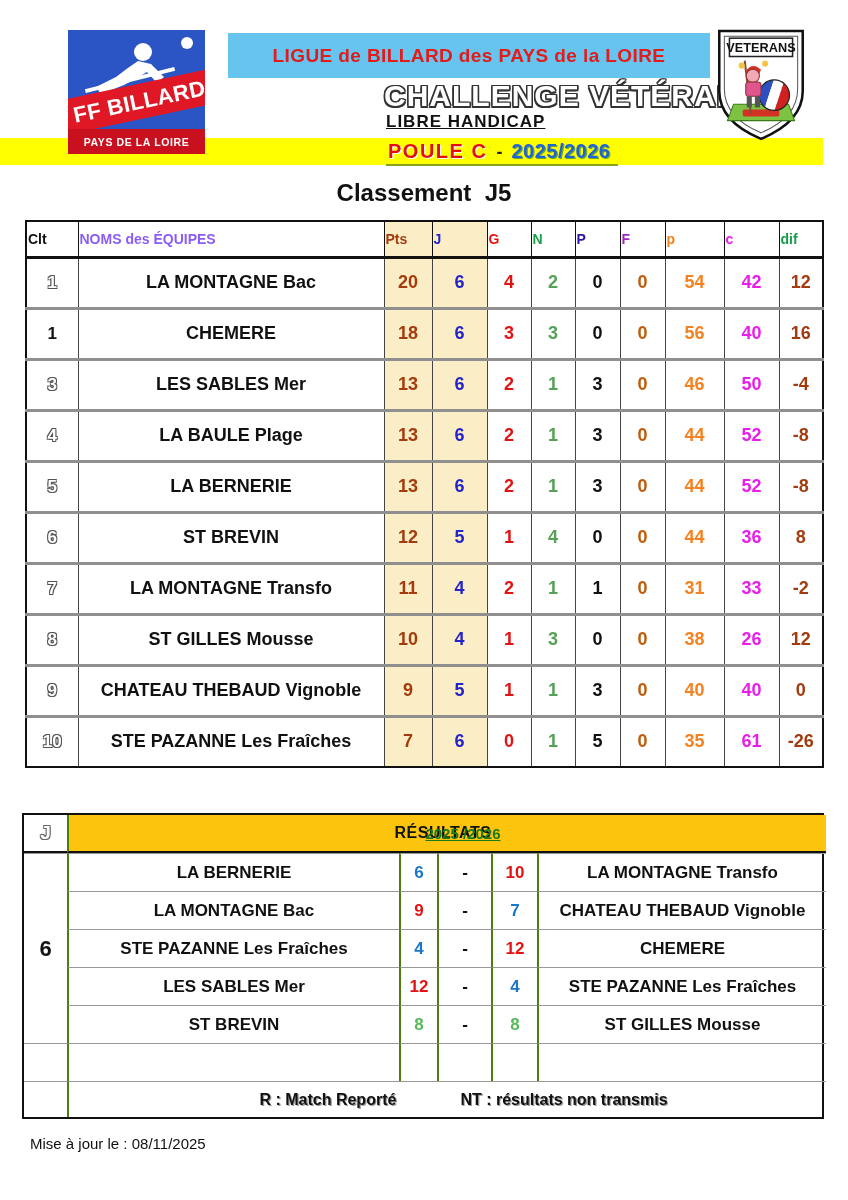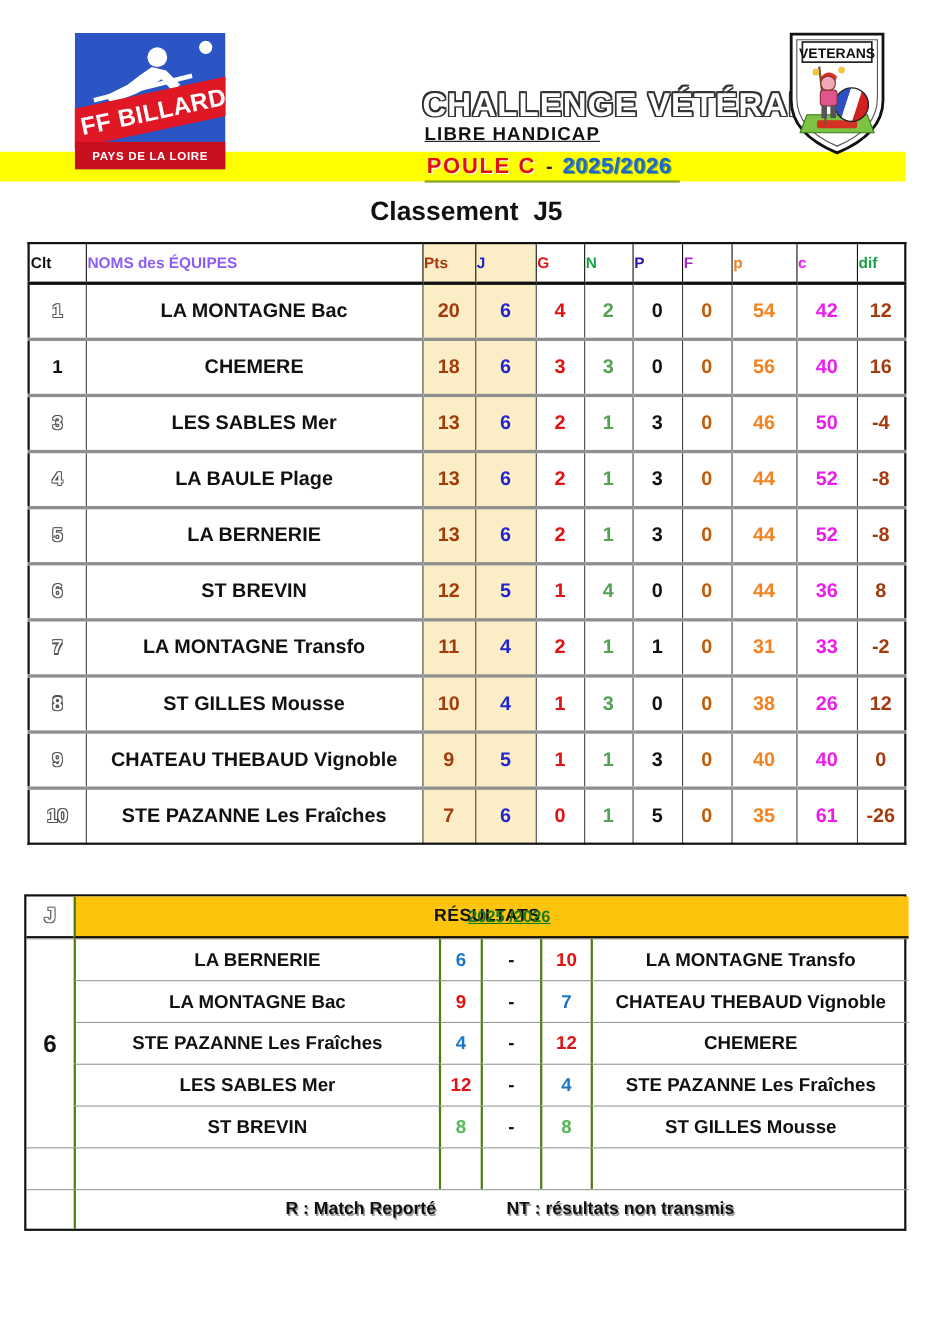--- a/index.html
+++ b/index.html
@@ -111,20 +111,23 @@
         </svg>
       </div>
       <div class="logo-band">
         <span>FF BILLARD</span>
       </div>
       <div class="logo-bottom">
         <span>PAYS DE LA LOIRE</span>
       </div>
     </div>
 
+    <div class="banner">
+      <span class="banner-text">LIGUE de BILLARD des PAYS de la LOIRE</span>
+    </div>
 
     <div class="challenge">CHALLENGE VÉTÉRANS</div>
     <div class="libre">LIBRE HANDICAP</div>
 
     <div class="poule">
       <span class="poule-label">POULE C</span>
       <span class="poule-sep">-</span>
       <span class="poule-season">2025/2026</span>
     </div>
 
@@ -382,14 +385,15 @@
     <div class="rcell"></div>
     <div class="rcell"></div>
 
     <div class="rcell res-legend-left"></div>
     <div class="rcell res-legend">
       <span>R : Match Reporté</span>
       <span>NT : résultats non transmis</span>
     </div>
   </div>
 
+  <div class="updated">Mise à jour le : 08/11/2025</div>
 
 </div>
 
 </body></html>

